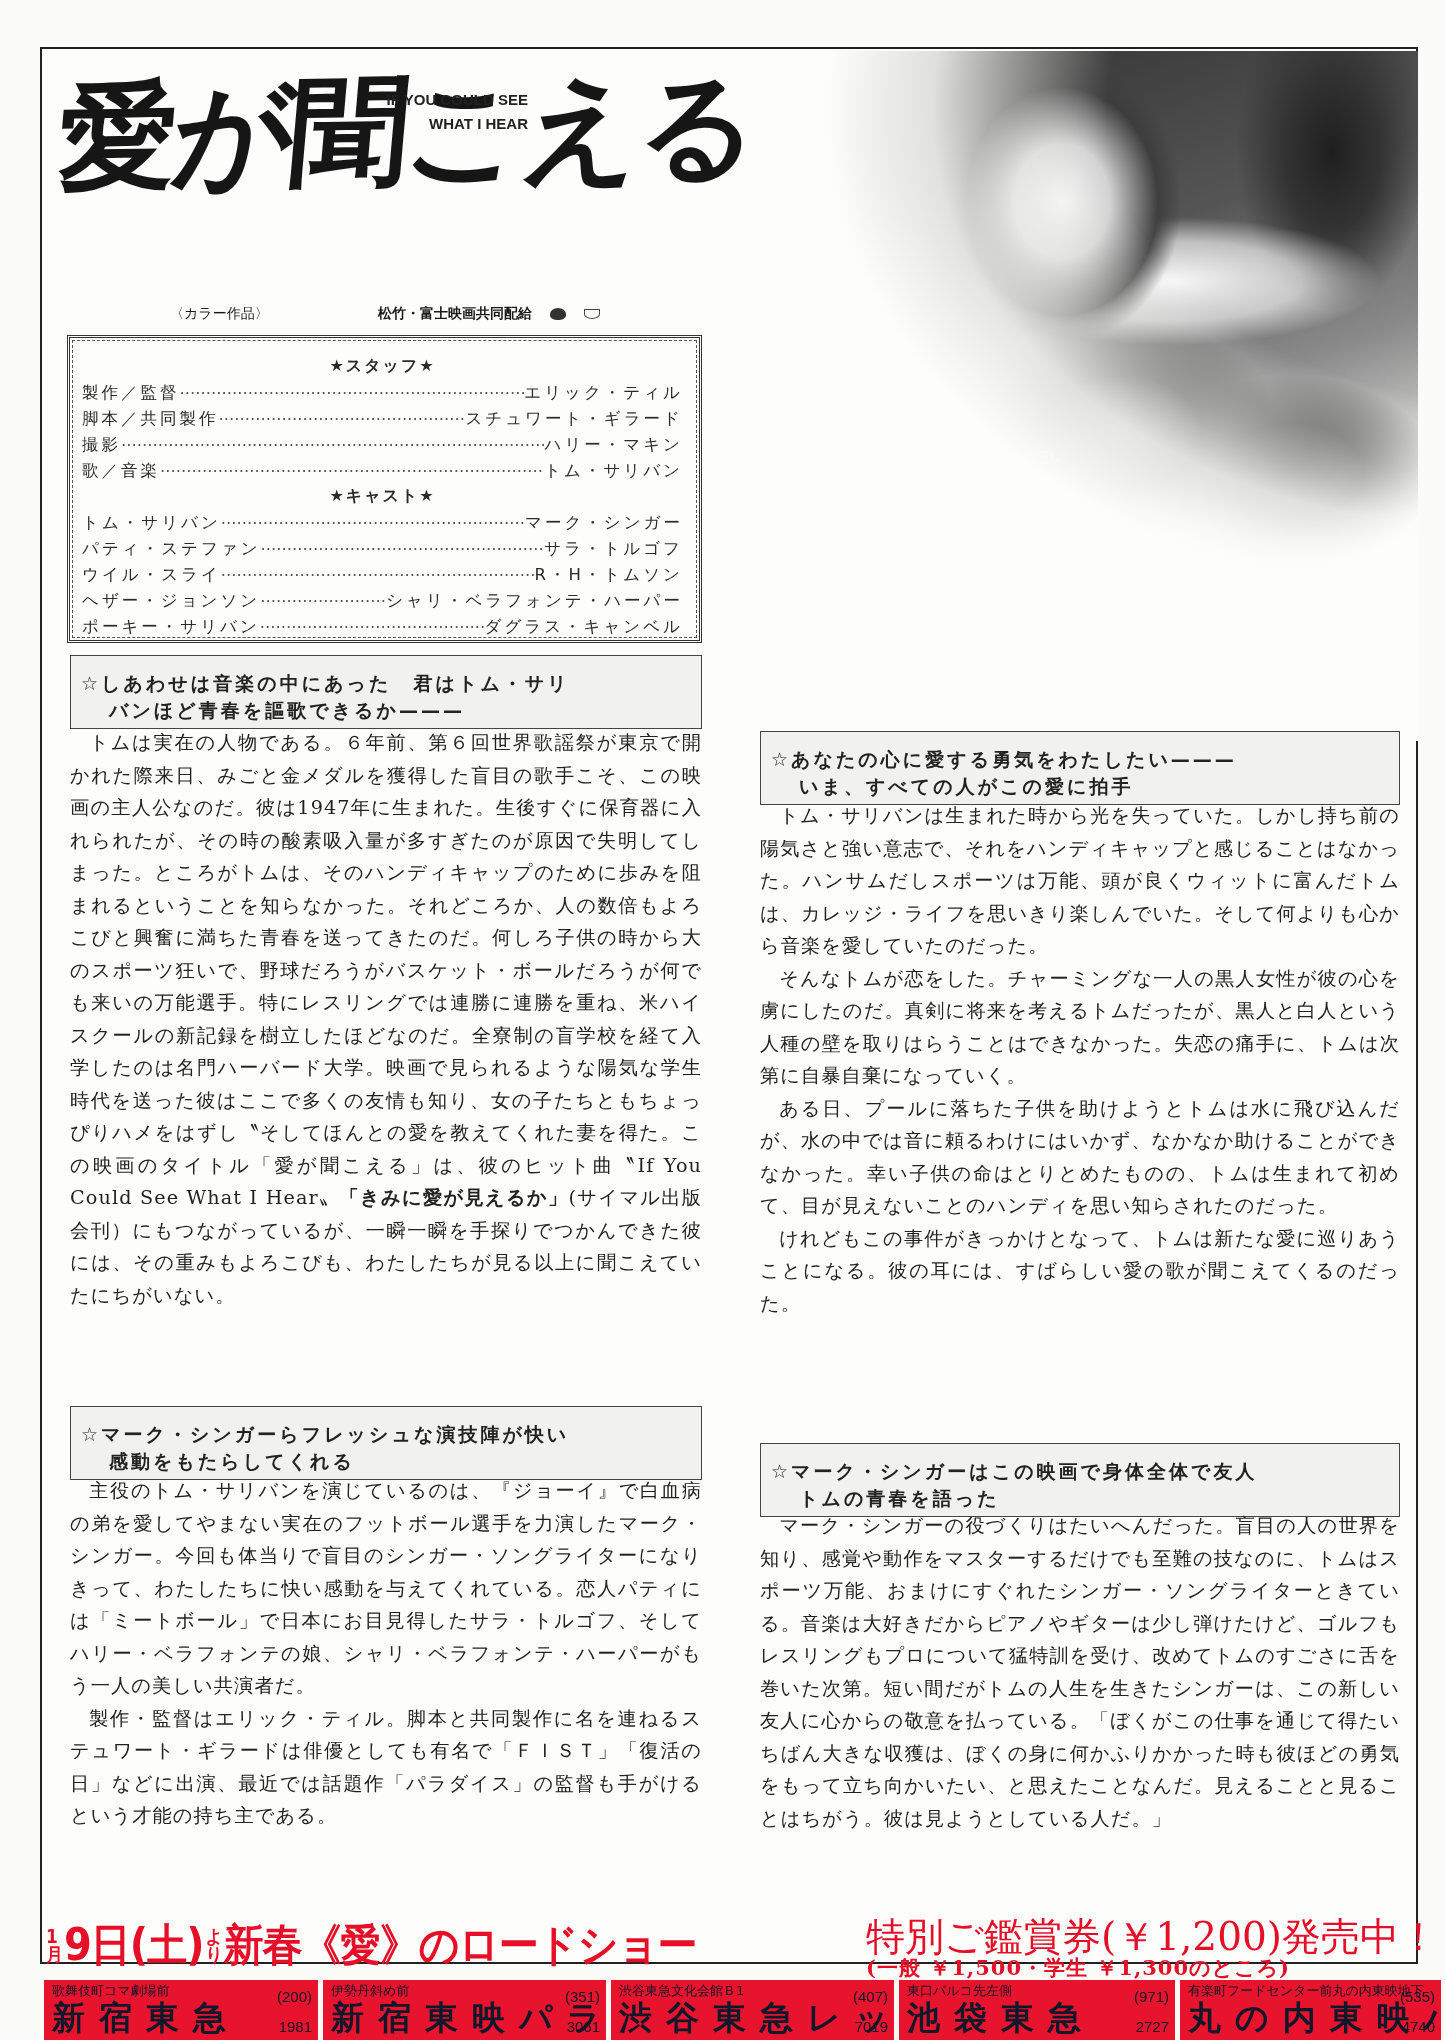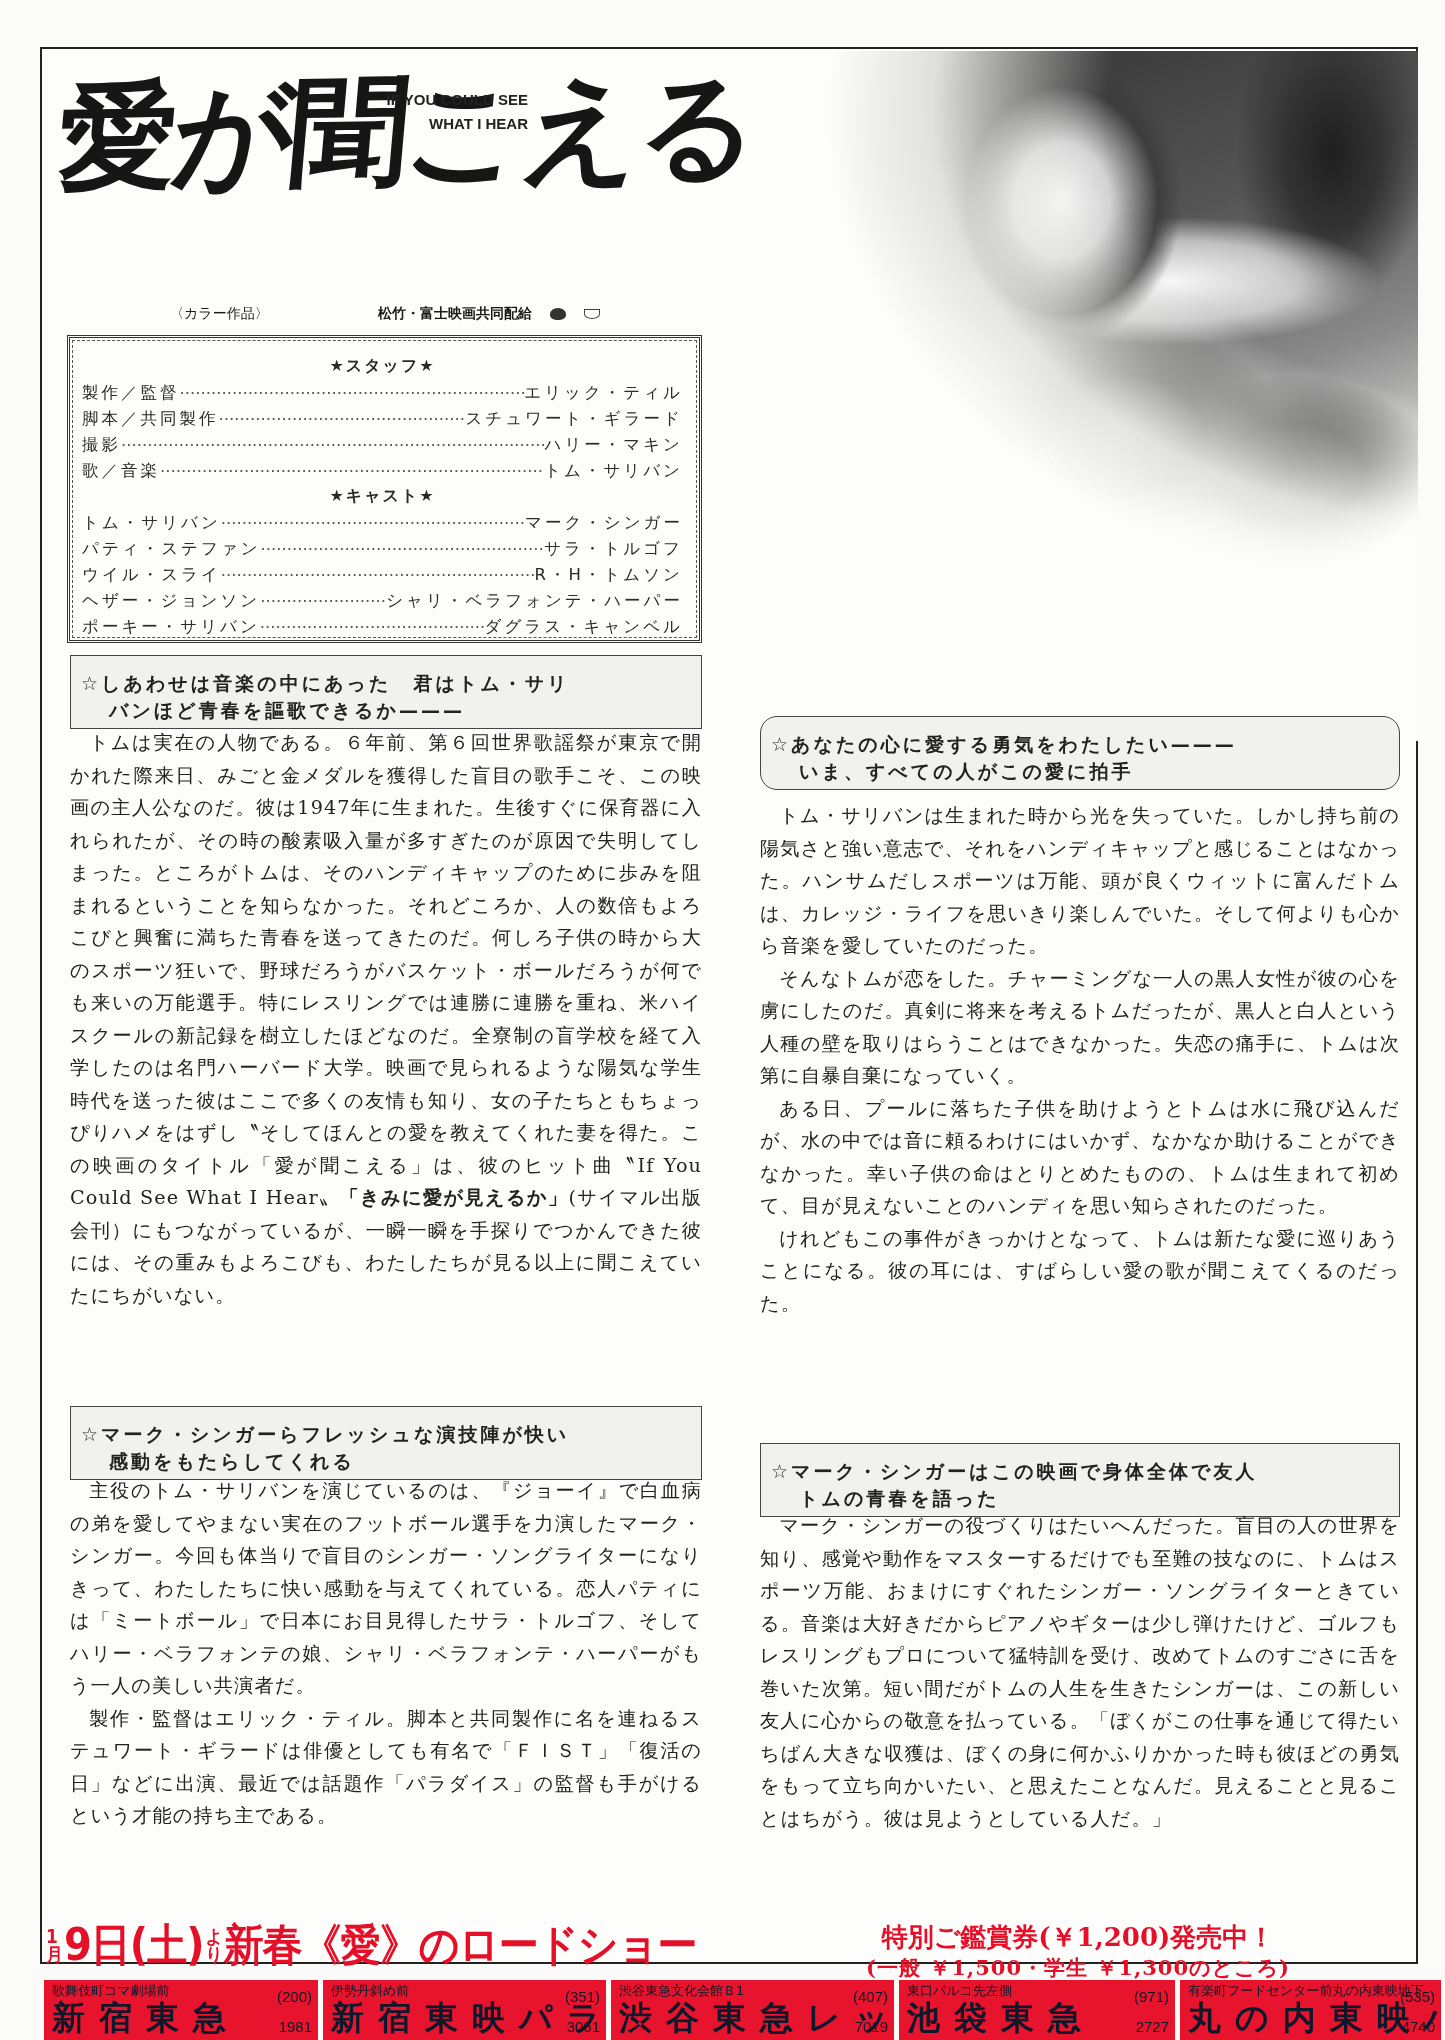--- a/index.html
+++ b/index.html
@@ -46,21 +46,21 @@
   .sec-head .l2 { display:block; padding-left: 28px; }
 
   .body-text { position: absolute; font-family: "DejaVu Serif", serif; font-size: 19.2px; line-height: 32.5px; letter-spacing: 1.1px; text-align: justify; color: #222; }
   .body-text p { text-indent: 1em; }
   .body-text b { font-family: "DejaVu Sans", sans-serif; font-weight: bold; }
 
   
   .roadshow { position: absolute; left: 44px; top: 1925px; font-family: "DejaVu Sans", sans-serif; font-weight: bold; color: #e60f28; font-size: 40px; letter-spacing: -1px; display:flex; align-items:flex-end; line-height: 44px; transform: scaleY(1.1); transform-origin: bottom left; }
   .roadshow .stack { display:inline-flex; flex-direction:column; font-size: 17px; line-height: 17px; margin: 0 2px 4px 2px; }
   .ticket { position: absolute; left: 866px; top: 1920px; color: #e60f28; font-family: "DejaVu Serif", serif; }
-  .ticket .t1 { font-size: 26px; font-weight: bold; line-height: 34px; text-align: center; }
+  .ticket .t1 { font-size: 39px; font-weight: normal; line-height: 34px; }
   .ticket .t2 { font-size: 21px; font-weight: bold; line-height: 28px; letter-spacing: 1px; }
 
   .theaters { position: absolute; left: 44px; top: 1980px; width: 1397px; height: 60px; display: flex; gap: 5px; }
   .theater { background: #e8142d; color: #0f172a; position: relative; height: 60px; flex: none; overflow: hidden; }
   .theater .loc { position:absolute; left:8px; top:2px; font-family: "DejaVu Sans", sans-serif; font-size: 13px; white-space:nowrap; }
   .theater .nm { position:absolute; left:8px; top:16px; font-family: "DejaVu Sans", sans-serif; font-weight: bold; font-size: 33px; letter-spacing: 14px; white-space:nowrap; line-height: 44px; }
   .theater .ph1 { position:absolute; right:6px; top:8px; font-family: "Liberation Sans", sans-serif; font-size: 15px; }
   .theater .ph2 { position:absolute; right:6px; top:38px; font-family: "Liberation Sans", sans-serif; font-size: 15px; }
 </style>
 </head>
@@ -152,21 +152,21 @@
 
 <div class="sec-head" style="left:70px; top:1406px; width:632px;">
   <span>☆マーク・シンガーらフレッシュな演技陣が快い</span>
   <span class="l2">感動をもたらしてくれる</span>
 </div>
 <div class="body-text" style="left:70px; top:1475px; width:632px;">
   <p>主役のトム・サリバンを演じているのは、『ジョーイ』で白血病の弟を愛してやまない実在のフットボール選手を力演したマーク・シンガー。今回も体当りで盲目のシンガー・ソングライターになりきって、わたしたちに快い感動を与えてくれている。恋人パティには「ミートボール」で日本にお目見得したサラ・トルゴフ、そしてハリー・ベラフォンテの娘、シャリ・ベラフォンテ・ハーパーがもう一人の美しい共演者だ。</p>
   <p>製作・監督はエリック・ティル。脚本と共同製作に名を連ねるステュワート・ギラードは俳優としても有名で「ＦＩＳＴ」「復活の日」などに出演、最近では話題作「パラダイス」の監督も手がけるという才能の持ち主である。</p>
 </div>
 
-<div class="sec-head" style="left:760px; top:716px; width:640px;border-radius:17px;">
+<div class="sec-head" style="left:760px; top:731px; width:640px;">
   <span>☆あなたの心に愛する勇気をわたしたい———</span>
   <span class="l2">いま、すべての人がこの愛に拍手</span>
 </div>
 <div class="body-text" style="left:760px; top:800px; width:640px;">
   <p>トム・サリバンは生まれた時から光を失っていた。しかし持ち前の陽気さと強い意志で、それをハンディキャップと感じることはなかった。ハンサムだしスポーツは万能、頭が良くウィットに富んだトムは、カレッジ・ライフを思いきり楽しんでいた。そして何よりも心から音楽を愛していたのだった。</p>
   <p>そんなトムが恋をした。チャーミングな一人の黒人女性が彼の心を虜にしたのだ。真剣に将来を考えるトムだったが、黒人と白人という人種の壁を取りはらうことはできなかった。失恋の痛手に、トムは次第に自暴自棄になっていく。</p>
   <p>ある日、プールに落ちた子供を助けようとトムは水に飛び込んだが、水の中では音に頼るわけにはいかず、なかなか助けることができなかった。幸い子供の命はとりとめたものの、トムは生まれて初めて、目が見えないことのハンディを思い知らされたのだった。</p>
   <p>けれどもこの事件がきっかけとなって、トムは新たな愛に巡りあうことになる。彼の耳には、すばらしい愛の歌が聞こえてくるのだった。</p>
 </div>
 

